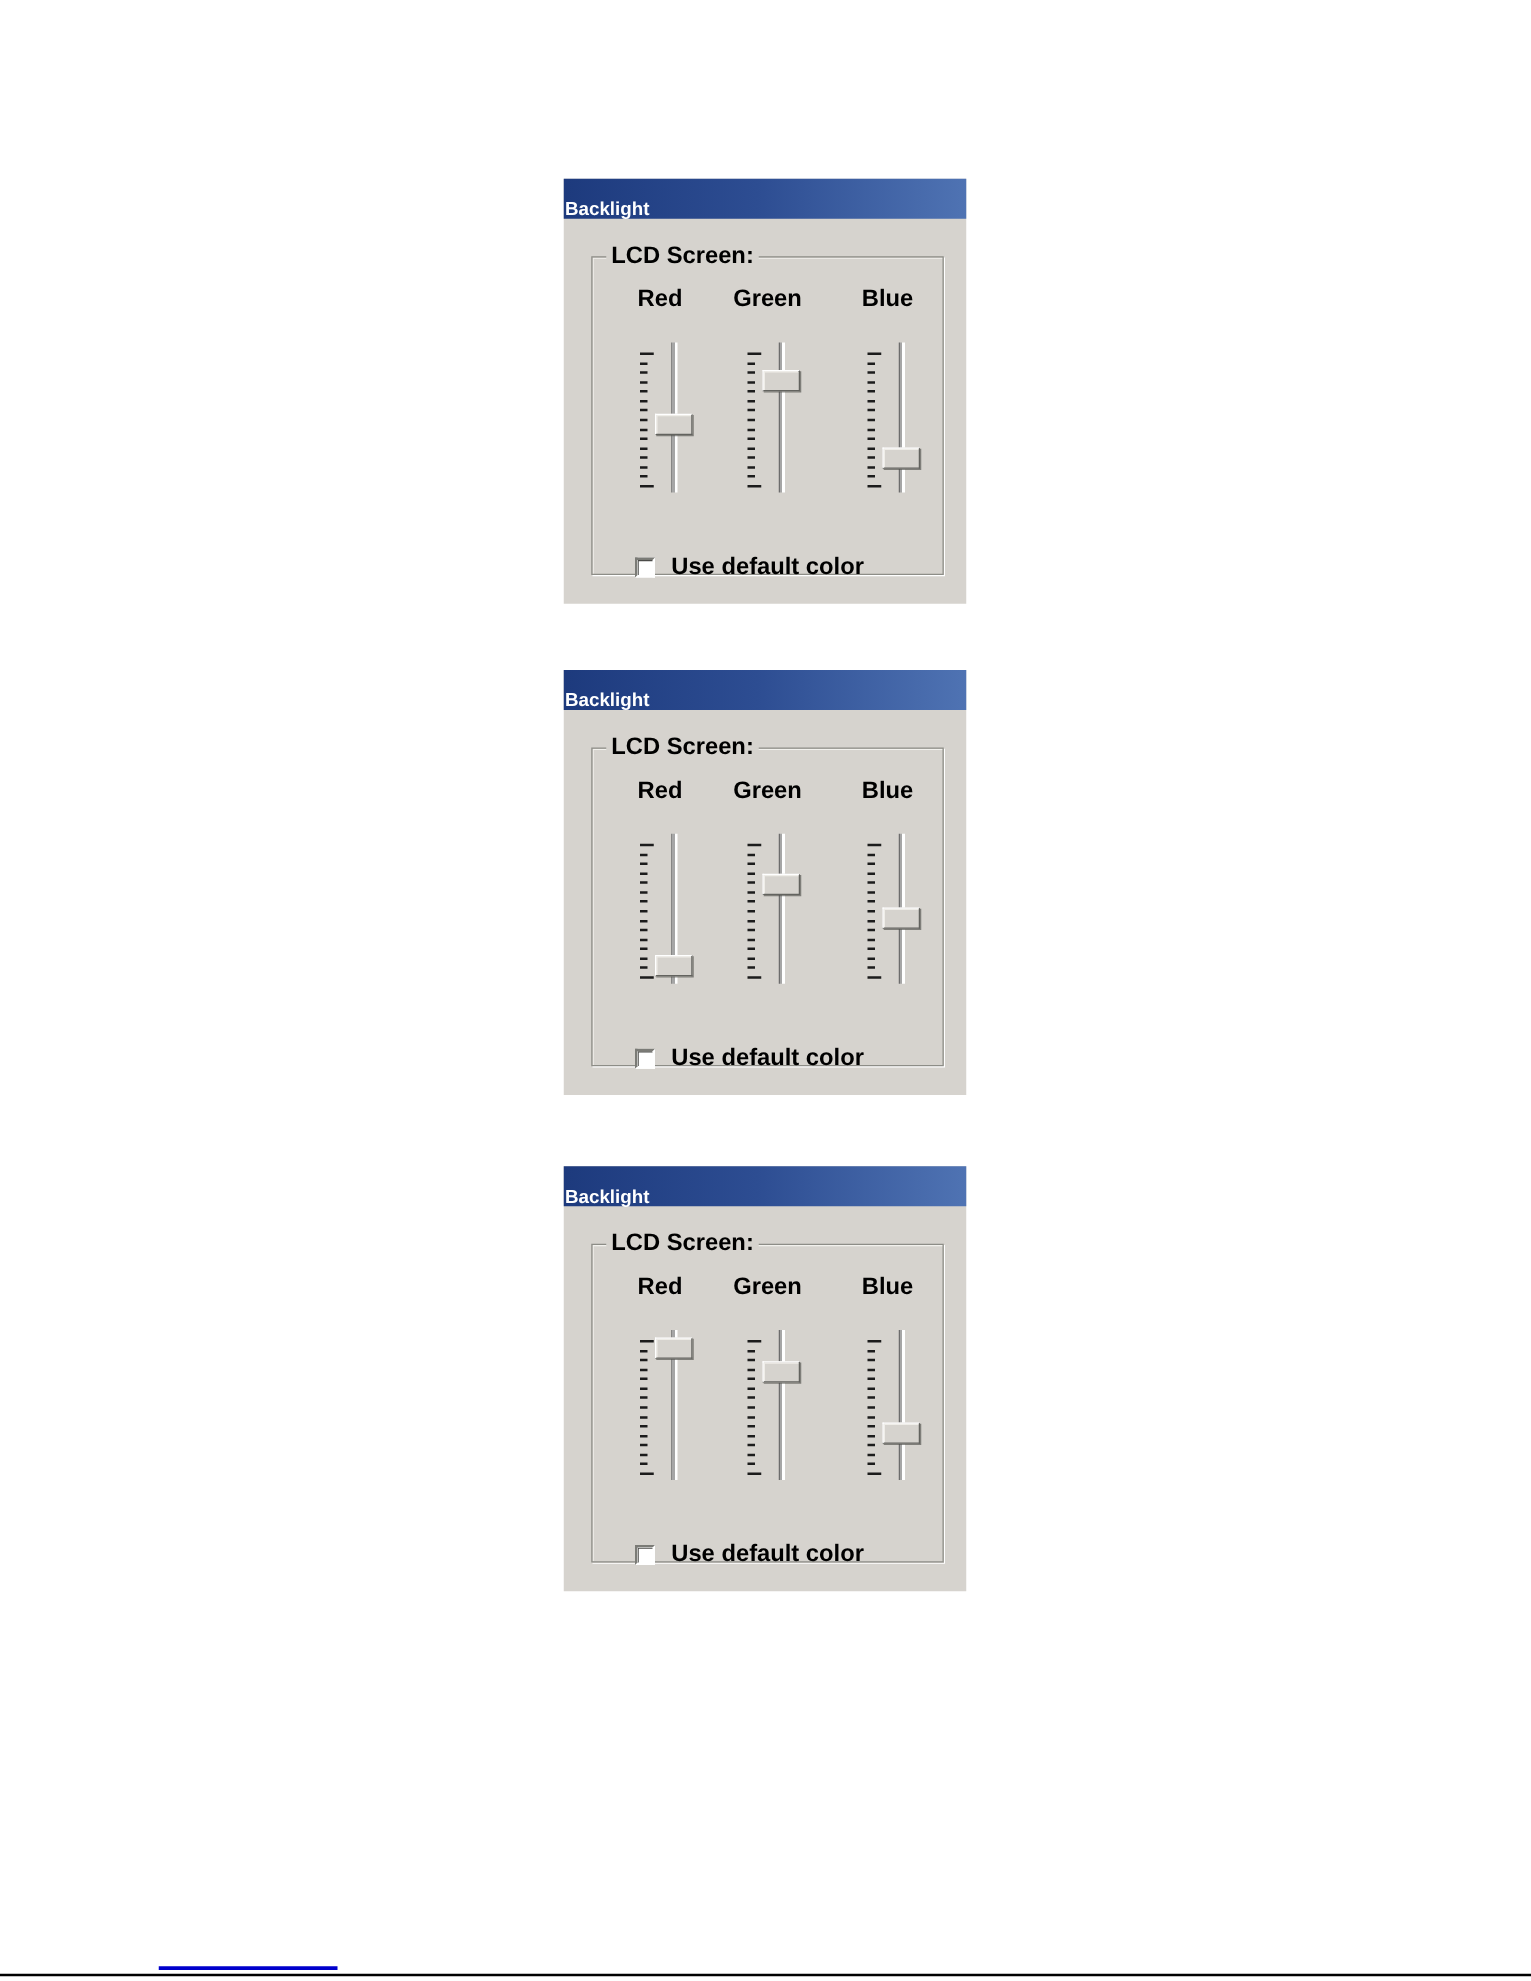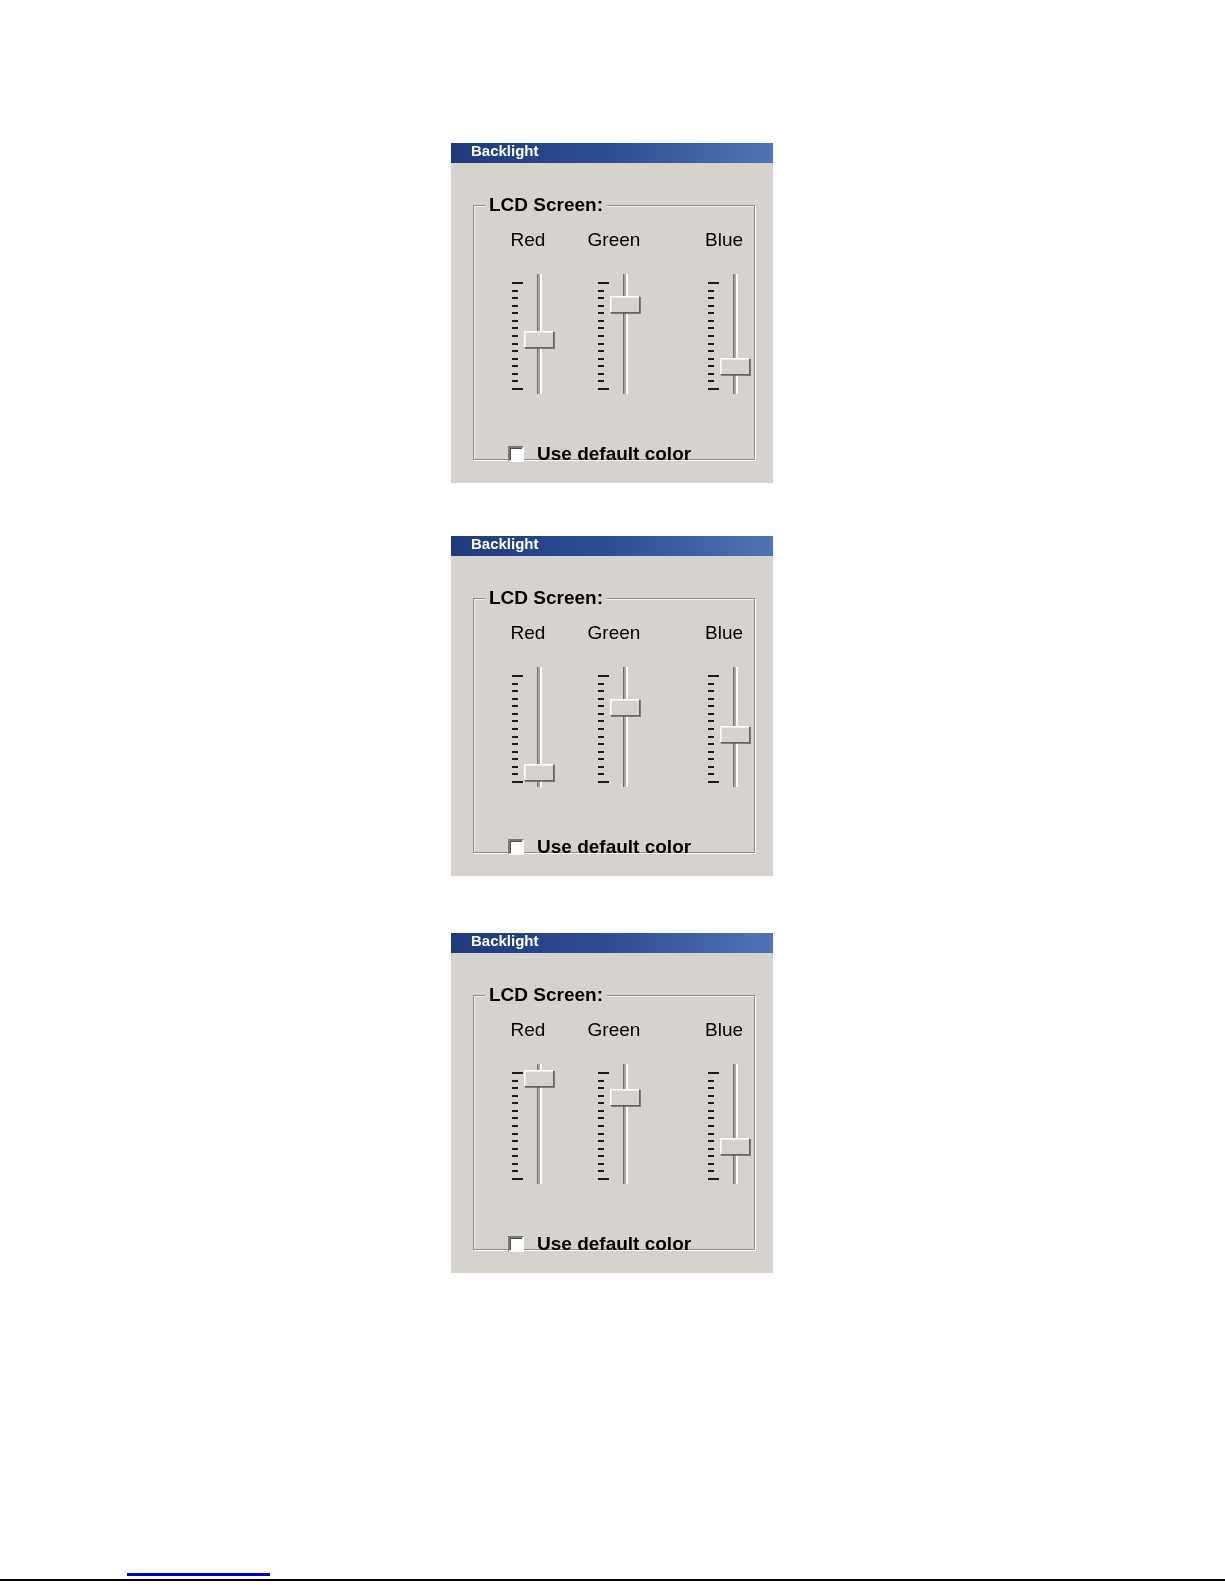--- a/index.html
+++ b/index.html
@@ -8,23 +8,23 @@
     background:#ffffff;
     font-family:"Liberation Sans", sans-serif;
   }
 
   
   .dialog {
     position:absolute; left:451px; width:322px; height:340px;
     background:#d6d3ce;
   }
   .titlebar {
-    height:20px; box-sizing:border-box;
+    height:32px; box-sizing:border-box;
     background:linear-gradient(90deg,#1d3a7d 0%, #2d4d92 48%, #4f73b3 100%);
-    display:flex; align-items:flex-start; padding-left:20px;
+    display:flex; align-items:flex-end; padding-left:1px;
   }
   .titlebar .caption {
     color:#ffffff; font-weight:bold; font-size:15px; line-height:15px;
   }
 
   
   .groupbox {
     position:absolute; left:22px; top:62px; width:282px; height:255px;
     box-sizing:border-box;
     border:1px solid #8d8d87;
@@ -34,24 +34,24 @@
     position:absolute; top:-11px; left:11px;
     background:#d6d3ce; padding:0 4px;
     font-size:19px; font-weight:bold; color:#000; line-height:20px;
     white-space:nowrap;
   }
 
   
   .slider-col { position:absolute; top:24px; width:64px; }
   .col-red   { left:22px; }
   .col-green { left:108px; }
-  .col-blue  { left:218px; }
+  .col-blue  { left:204px; }
   .col-label {
     height:20px; line-height:20px; text-align:center;
-    font-size:19px; font-weight:normal; color:#000;
+    font-size:19px; font-weight:bold; color:#000;
   }
   .slider-area { position:relative; margin-top:24px; height:120px; }
 
   .ticks {
     position:absolute; left:16px; top:8px; height:108px; width:12px;
     display:flex; flex-direction:column; justify-content:space-between;
     align-items:flex-start;
   }
   .tick { width:6px; height:2px; background:#1c1c1c; }
   .tick-end { width:11px; }

